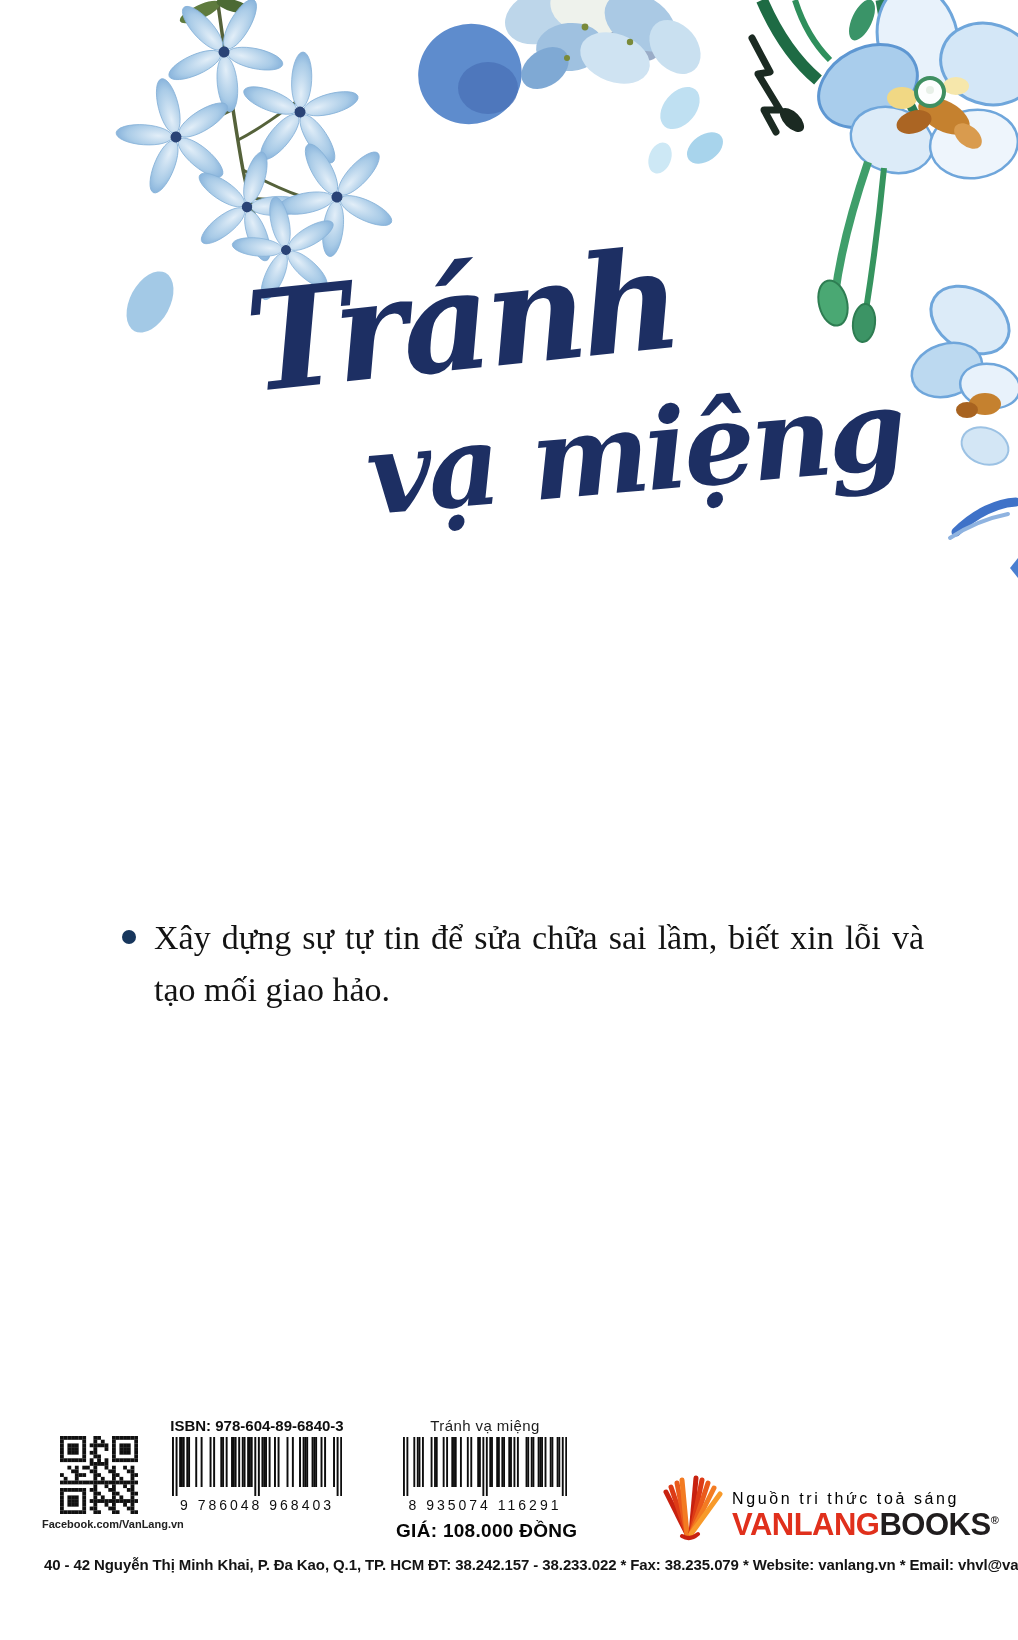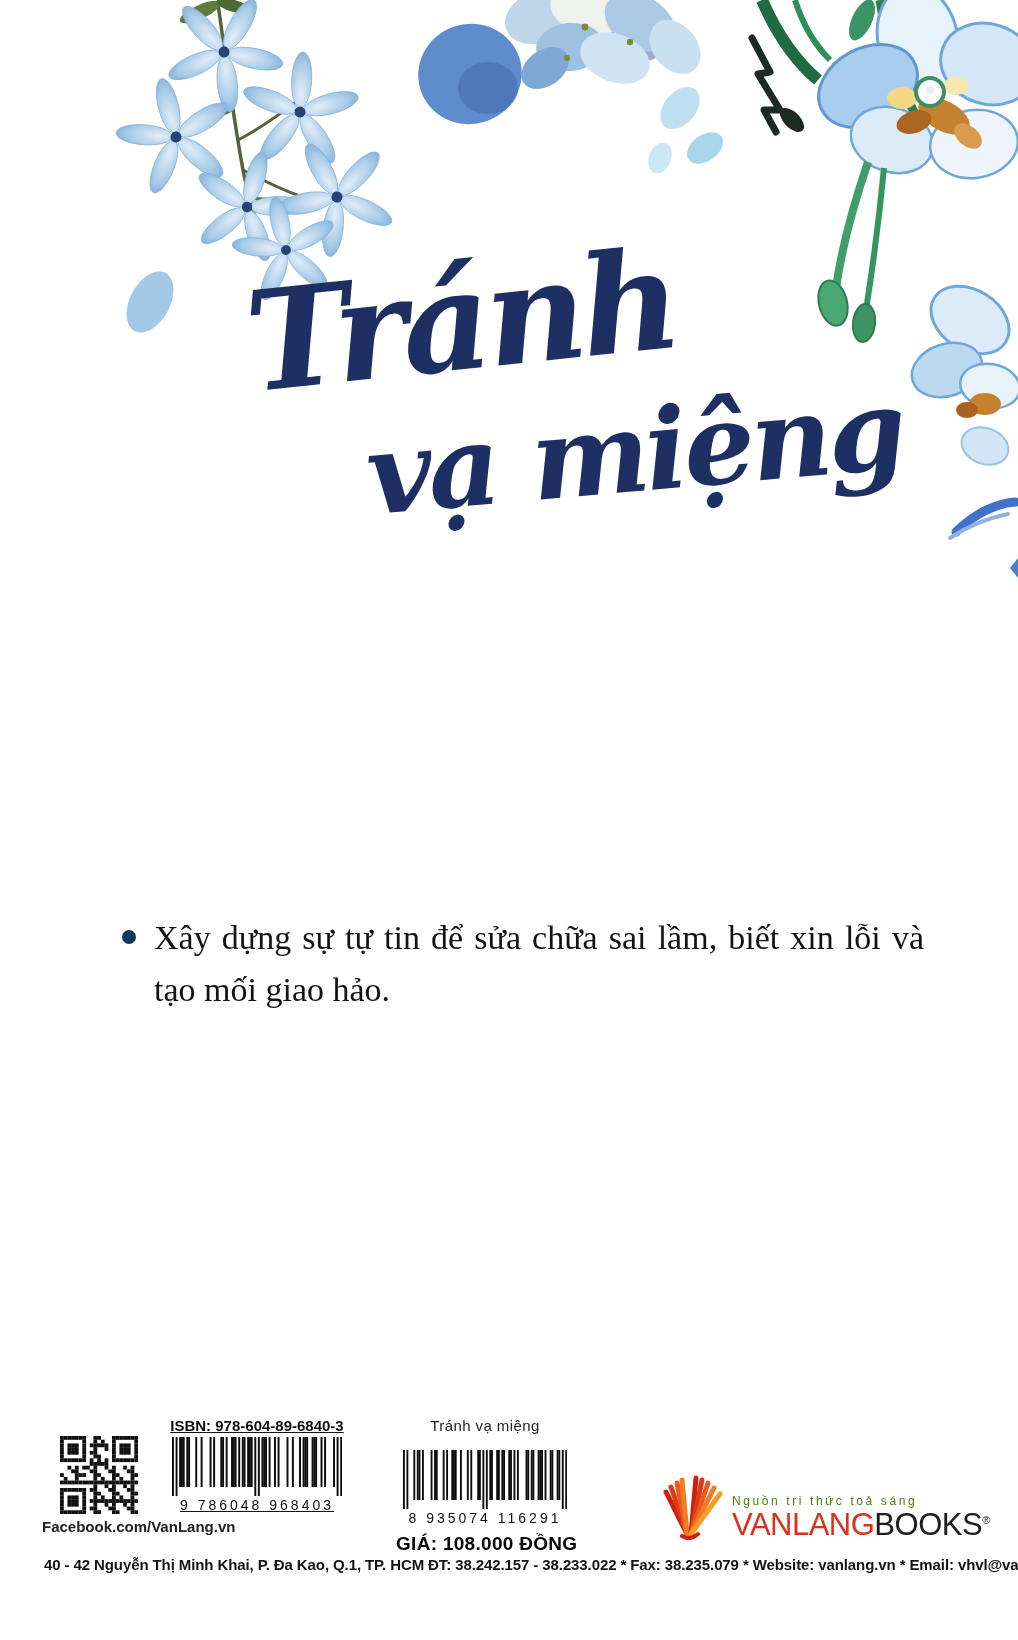--- a/index.html
+++ b/index.html
@@ -25,36 +25,36 @@
      font-size:34px;line-height:51px;text-align:justify;}
   .bullets{position:absolute;left:122px;top:912px;width:802px;margin:0;padding:0;
      list-style:none;font-size:34px;line-height:52px;text-align:justify;}
   .bullets li{position:relative;padding-left:32px;margin-bottom:12px;}
   .bullets li::before{content:'';position:absolute;left:0;top:18px;width:14px;height:14px;
      border-radius:50%;background:var(--bullet);}
 
   
   .qr{position:absolute;left:60px;top:1436px;width:78px;height:78px;}
   .qr-caption{position:absolute;left:42px;top:1518px;width:136px;text-align:center;
-     font-family:"Liberation Sans",sans-serif;font-size:15px;font-weight:bold;color:#222;}
+     font-family:"Liberation Sans",sans-serif;font-size:11px;font-weight:bold;color:#222;}
   .isbn-block{position:absolute;left:166px;top:1417px;width:182px;text-align:center;
-     font-family:"Liberation Sans",sans-serif;text-decoration:underline;}
+     font-family:"Liberation Sans",sans-serif;}
   .isbn-label{font-size:15px;font-weight:bold;color:#0e0e0e;margin-bottom:3px;white-space:nowrap;}
   .barcode{line-height:0;}
   .bc-digits{font-size:14px;letter-spacing:3px;color:#0e0e0e;margin-top:1px;white-space:nowrap;}
   .product-block{position:absolute;left:396px;top:1417px;width:178px;text-align:center;
      font-family:"Liberation Sans",sans-serif;}
-  .bc-title{font-size:15px;color:#1d1d1d;letter-spacing:.4px;margin-bottom:16px;white-space:nowrap;}
+  .bc-title{font-size:15px;color:#1d1d1d;letter-spacing:.4px;margin-bottom:3px;white-space:nowrap;}
   .price{font-size:19px;font-weight:bold;color:#060606;margin-top:7px;white-space:nowrap;letter-spacing:.3px;text-align:right;}
 
   .logo{position:absolute;left:654px;top:1470px;display:flex;align-items:flex-end;}
   .logo-text{margin-left:2px;padding-bottom:2px;}
-  .tagline{font-family:"Liberation Sans",sans-serif;font-size:12px;letter-spacing:2.6px;
-     color:#4d7c0f;margin-bottom:1px;white-space:nowrap;}
-  .brand{font-family:"Liberation Sans",sans-serif;font-weight:normal;font-size:31px;
+  .tagline{font-family:"Liberation Sans",sans-serif;font-size:16px;letter-spacing:2.6px;
+     color:#000000;margin-bottom:1px;white-space:nowrap;}
+  .brand{font-family:"Liberation Sans",sans-serif;font-weight:bold;font-size:31px;
      letter-spacing:-.5px;line-height:1;white-space:nowrap;}
   .brand .red{color:var(--red);} .brand .blk{color:#201d1e;}
   .brand .reg{font-size:11px;vertical-align:super;color:#201d1e;letter-spacing:0;}
 
   .address{position:absolute;left:44px;top:1556px;width:950px;
      font-family:"Liberation Sans",sans-serif;font-size:15px;font-weight:bold;
      color:#141414;white-space:nowrap;letter-spacing:-.1px;}
 </style>
 </head>
 <body>

